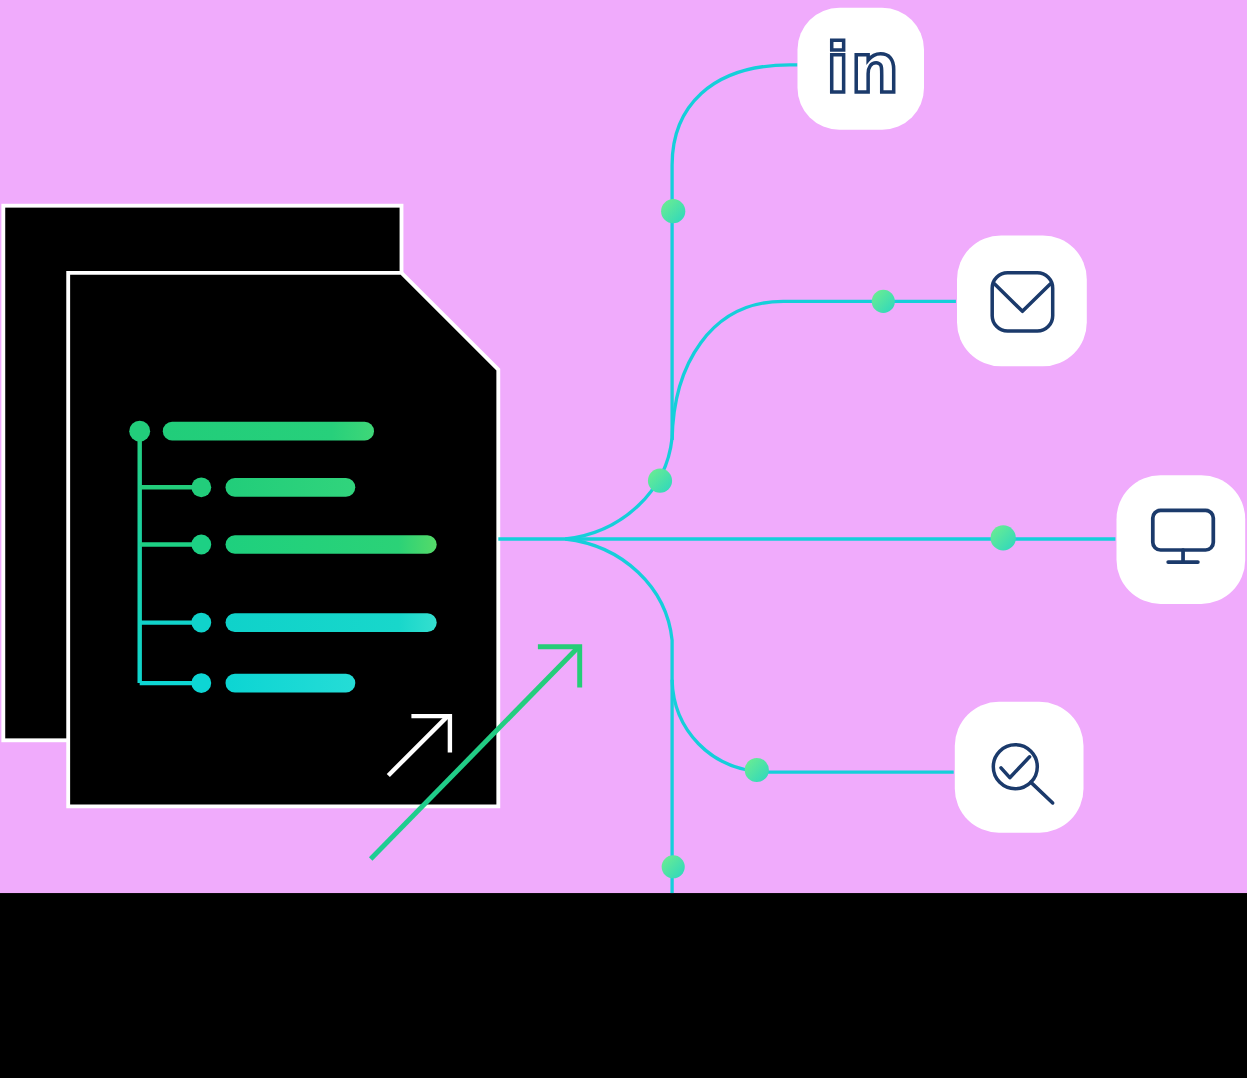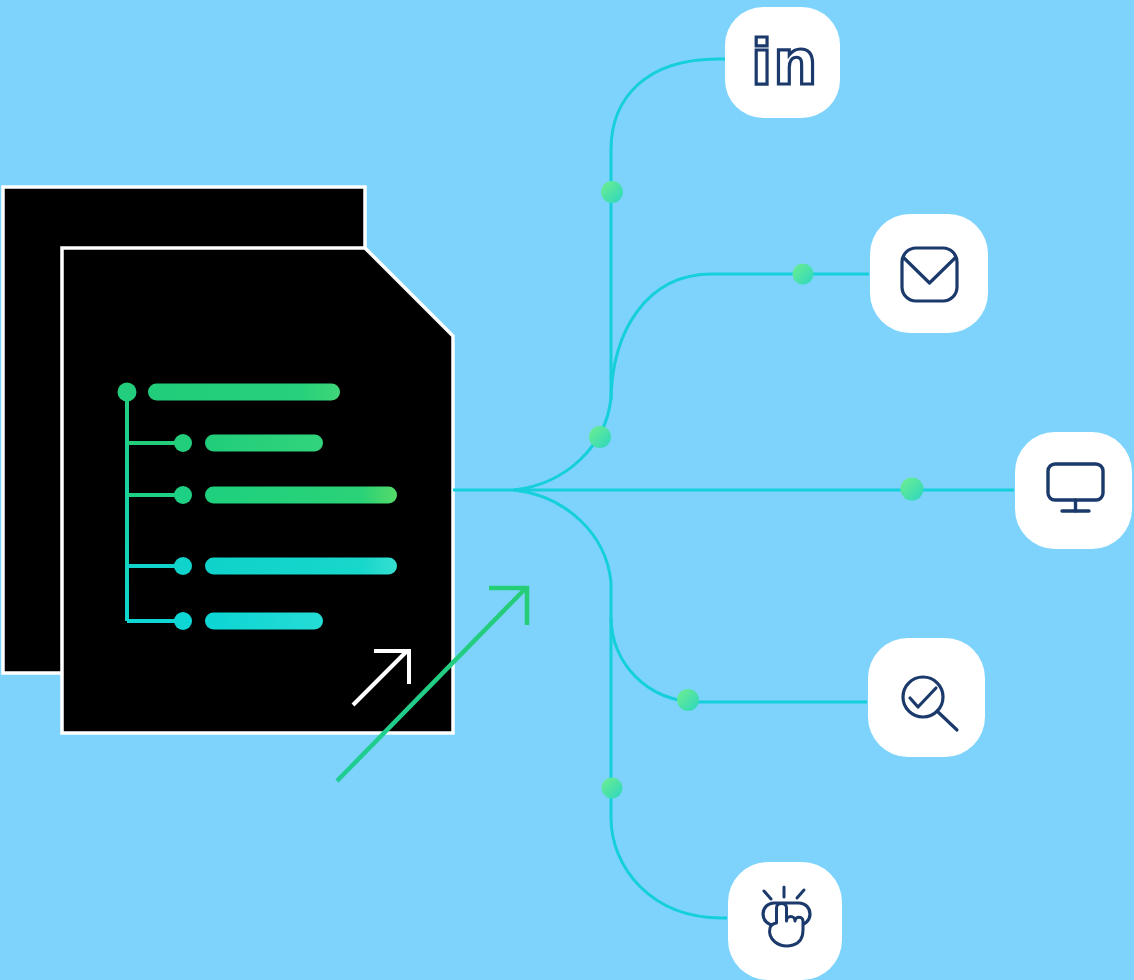--- a/index.html
+++ b/index.html
@@ -4,22 +4,22 @@
 <style>
   html, body {
     margin: 0;
     padding: 0;
     background: #000000;
     font-family: "DejaVu Sans", "Liberation Sans", sans-serif;
   }
   .stage {
     position: relative;
     width: 1134px;
-    height: 980px;
-    background: #7dd3fc;
+    height: 812px;
+    background: #f0abfc;
     overflow: hidden;
   }
   svg { display: block; }
   .li-text {
     font-family: "DejaVu Sans", "Liberation Sans", sans-serif;
     font-weight: bold;
     font-size: 62px;
     letter-spacing: 1px;
   }
 </style>

